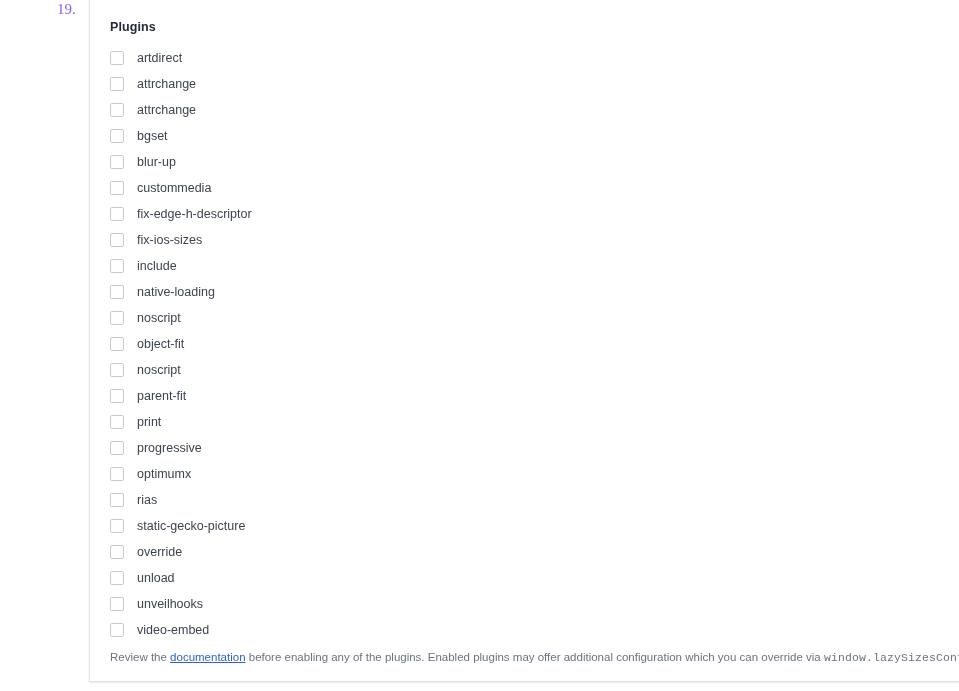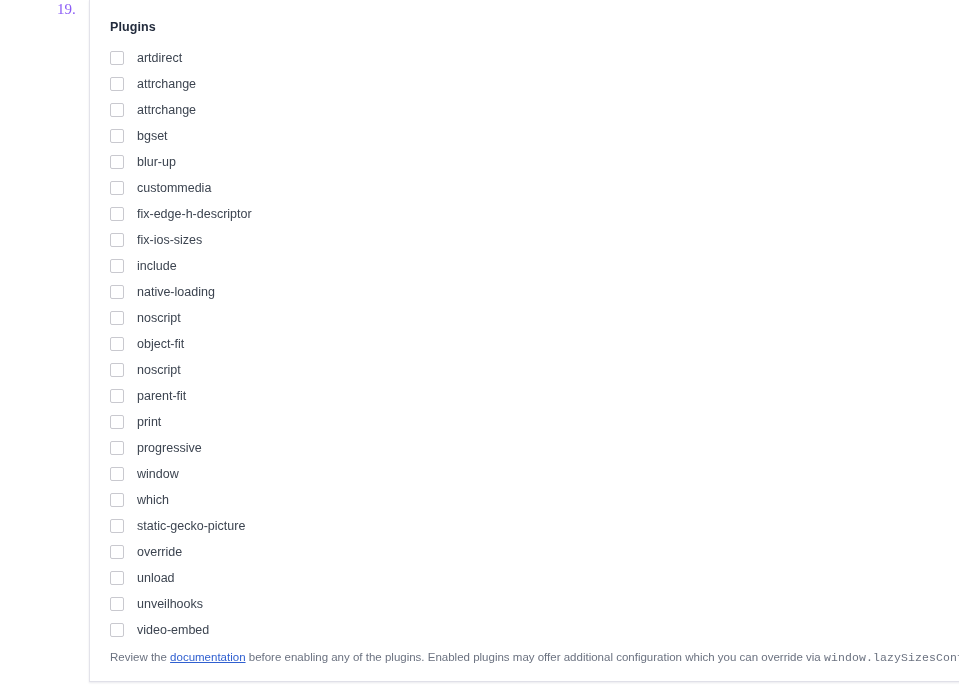--- a/index.html
+++ b/index.html
@@ -177,25 +177,25 @@
         <li class="plugin-row">
           <span class="checkbox" role="checkbox" aria-checked="false"></span>
           <span class="plugin-label">print</span>
         </li>
         <li class="plugin-row">
           <span class="checkbox" role="checkbox" aria-checked="false"></span>
           <span class="plugin-label">progressive</span>
         </li>
         <li class="plugin-row">
           <span class="checkbox" role="checkbox" aria-checked="false"></span>
-          <span class="plugin-label">window</span>
-        </li>
-        <li class="plugin-row">
-          <span class="checkbox" role="checkbox" aria-checked="false"></span>
-          <span class="plugin-label">which</span>
+          <span class="plugin-label">optimumx</span>
+        </li>
+        <li class="plugin-row">
+          <span class="checkbox" role="checkbox" aria-checked="false"></span>
+          <span class="plugin-label">rias</span>
         </li>
         <li class="plugin-row">
           <span class="checkbox" role="checkbox" aria-checked="false"></span>
           <span class="plugin-label">static-gecko-picture</span>
         </li>
         <li class="plugin-row">
           <span class="checkbox" role="checkbox" aria-checked="false"></span>
           <span class="plugin-label">override</span>
         </li>
         <li class="plugin-row">

